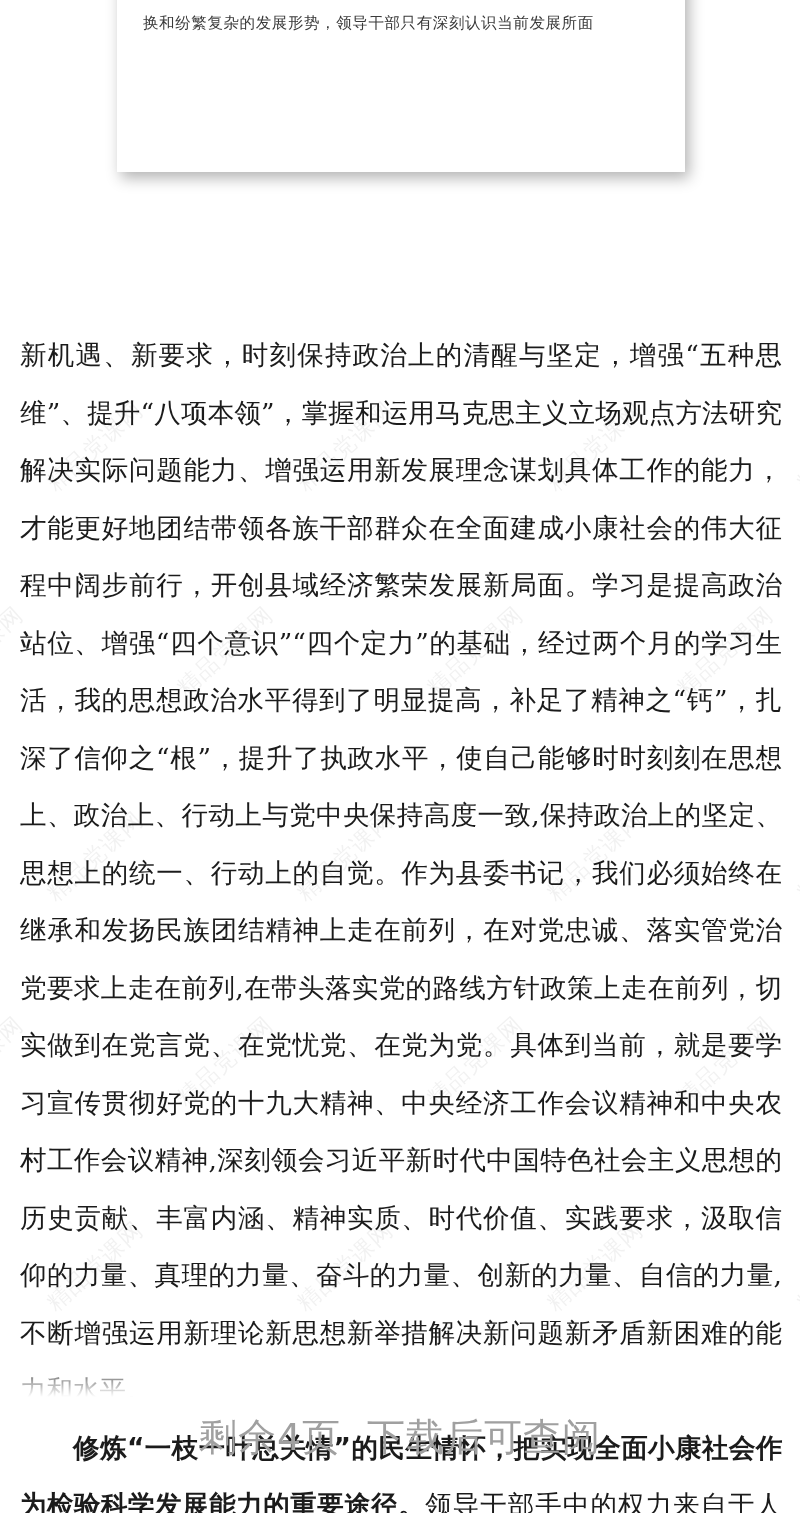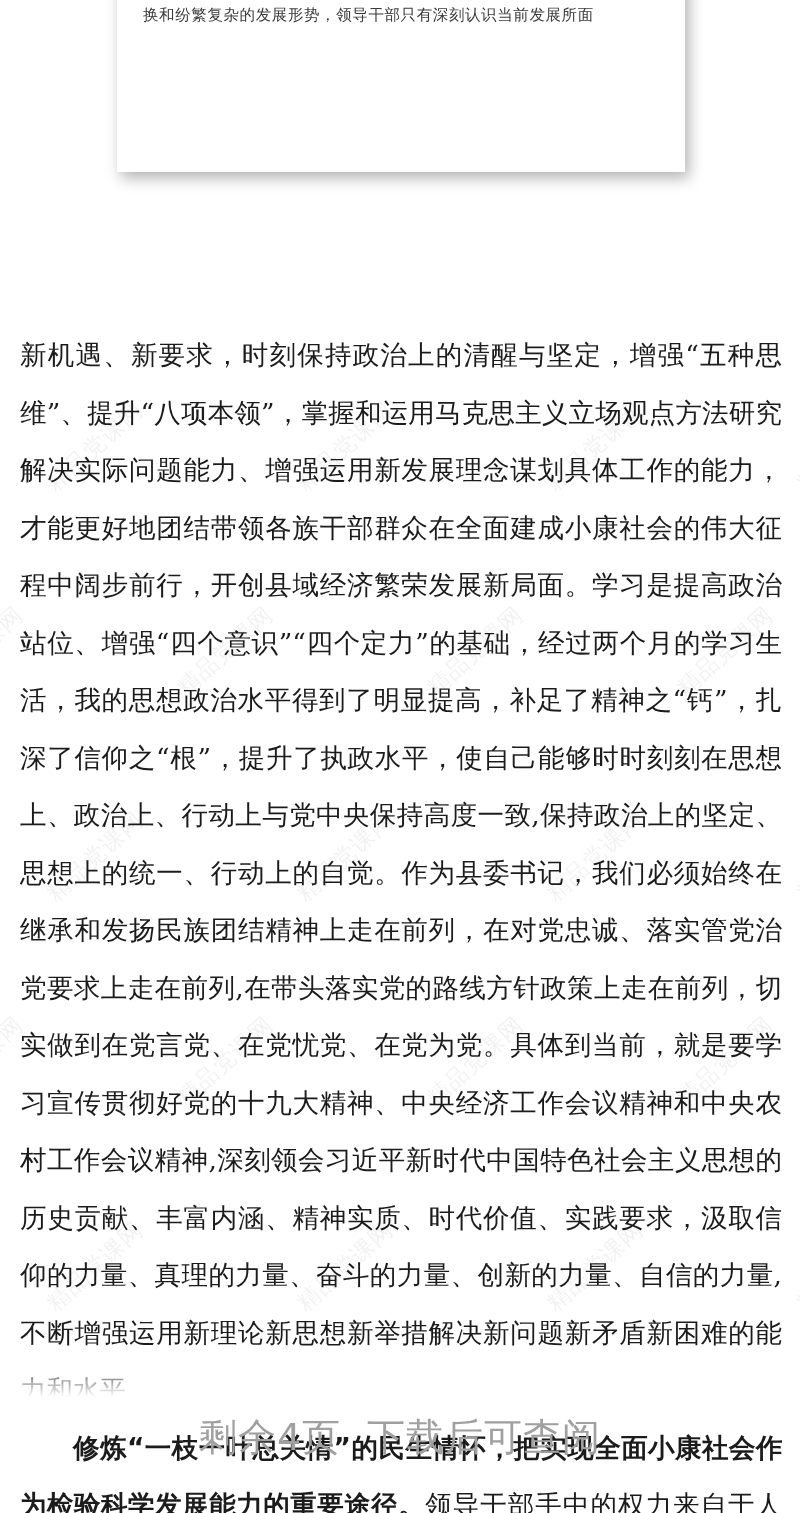--- a/index.html
+++ b/index.html
@@ -25,21 +25,21 @@
     height: 292px;
     background: #ffffff;
     box-sizing: border-box;
     box-shadow: 4px 6px 14px rgba(0,0,0,0.30);
   }
   .page-card-top .card-inner {
     position: absolute;
     left: 0;
     right: 0;
     top: 120px;
-    padding: 0 26px;
+    padding: 8px 26px;
   }
   .card-line {
     font-family: "DejaVu Serif", serif;
     font-size: 15.5px;
     line-height: 31px;
     color: #3a3a3a;
     letter-spacing: 0.6px;
     white-space: nowrap;
   }
 

